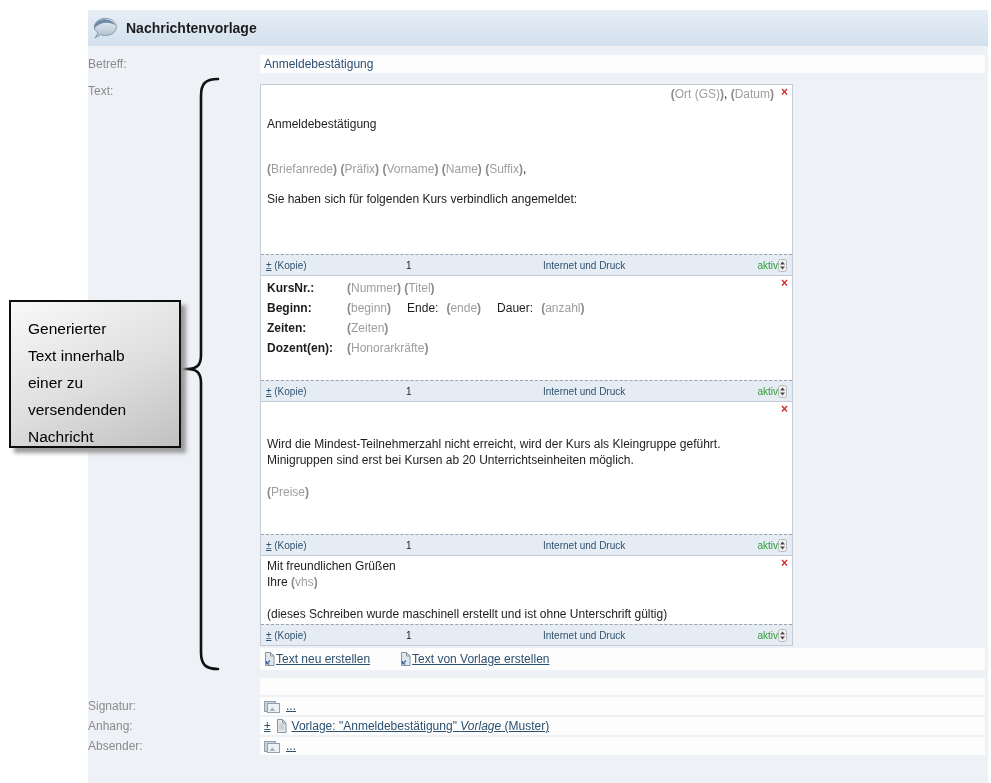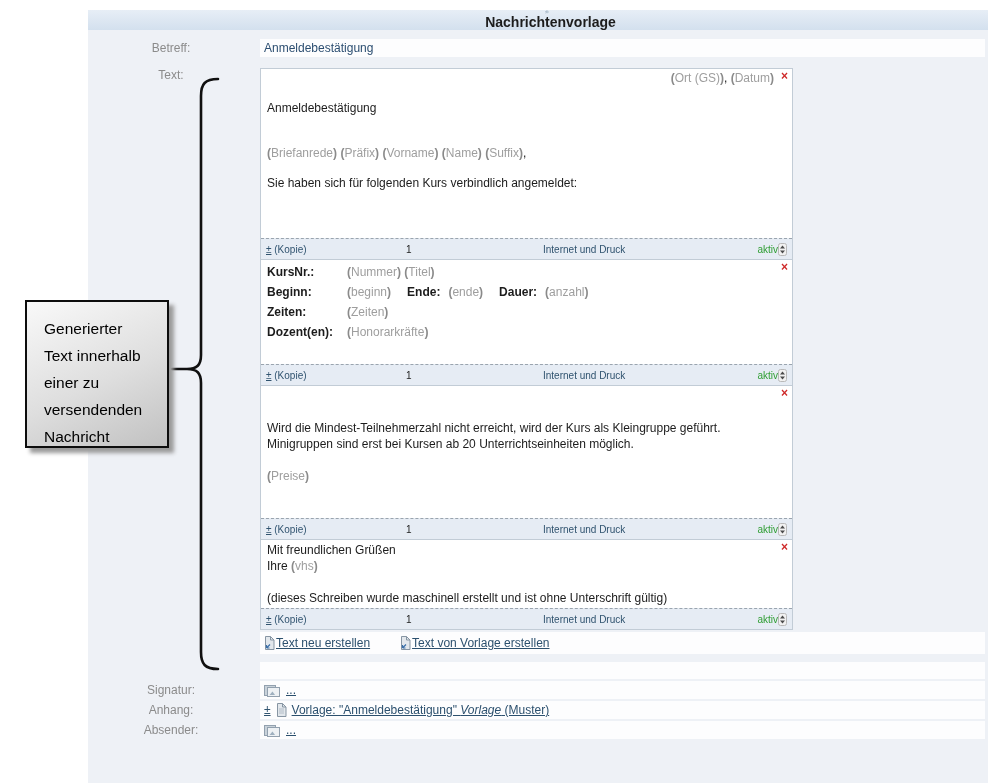--- a/index.html
+++ b/index.html
@@ -1,61 +1,61 @@
 <!DOCTYPE html>
 <html><head>
 <meta charset="utf-8">
 <style>
   html,body{margin:0;padding:0;}
   body{
     width:991px;height:783px;position:relative;overflow:hidden;
     background:#ffffff;font-family:"Liberation Sans",sans-serif;
   }
   .panel{position:absolute;left:88px;top:10px;width:900px;height:773px;background:#eef1f6;}
-  .hdr{height:20px;background:linear-gradient(#e7eef6,#d3e0ee);display:flex;align-items:center;padding-left:18px;flex-direction:column;}
+  .hdr{height:36px;background:linear-gradient(#e7eef6,#d3e0ee);display:flex;align-items:center;padding-left:3px;}
   .hdr-title{font-size:14px;font-weight:700;color:#1c1c1c;margin-left:7px;}
   .row{display:flex;}
-  .lblcol{flex:0 0 172px;text-align:center;color:#8b8b8b;font-size:12px;padding-right:6px;box-sizing:border-box;line-height:18px;}
+  .lblcol{flex:0 0 172px;text-align:left;color:#8b8b8b;font-size:12px;padding-right:6px;box-sizing:border-box;line-height:18px;}
   .betreff{margin-top:9px;}
   .wfield{flex:1;background:#fdfdfe;margin-right:3px;line-height:18px;font-size:12px;padding-left:4px;}
   .betreff .wfield{color:#2c4e71;}
   .textrow{margin-top:11px;}
   .textrow .lblcol{line-height:14px;}
   .blockscol{width:533px;flex:0 0 533px;}
   .tblock{position:relative;background:#ffffff;border:1px solid #c2ccd6;box-sizing:border-box;}
   .tblock + .tblock{margin-top:-1px;}
   .tb-content{padding:2px 6px;font-size:12px;color:#1c1c1c;border-radius:13px;}
   .line{white-space:nowrap;overflow:hidden;}
   .lh15 .line{line-height:15px;min-height:15px;}
   .lh20 .line{line-height:20px;min-height:20px;}
   .lh16 .line{line-height:16px;min-height:16px;}
   .line.right{text-align:right;padding-right:12px;}
   .ph{color:#9e9e9e;}
   .ph b{color:#8a8a8a;font-weight:700;}
   .lbl{display:inline-block;width:80px;font-weight:700;}
-  .bx{font-weight:700;margin:0 8px 0 16px;}
+  .bx{font-weight:400;margin:0 8px 0 16px;}
   .closex{position:absolute;top:1px;right:4px;color:#cf2b2b;font-weight:700;font-size:12px;line-height:13px;cursor:pointer;z-index:2;}
   .tb-footer{border-top:1px dashed #9aa4ae;background:#e6ecf4;height:20px;display:flex;align-items:center;padding:0 5px;font-size:10px;color:#30536f;}
   .f-kopie{flex:0 0 140px;}
   .pm{text-decoration:underline;cursor:pointer;color:#30536f;}
   .f-count{flex:0 0 137px;color:#222222;}
   .f-medium{flex:1;cursor:pointer;}
   .f-status{display:flex;align-items:center;}
   .aktiv{color:#2f9e33;cursor:pointer;}
   .updown{display:inline-flex;cursor:pointer;}
   .actions{margin-top:2px;}
   .actions .wfield{display:flex;align-items:center;height:22px;line-height:22px;}
   a.link{color:#2c506e;text-decoration:underline;cursor:pointer;}
   .action-item{display:inline-flex;align-items:center;gap:1px;margin-right:30px;font-size:12px;}
   .emptyrow{margin-top:8px;}
   .emptyrow .wfield{height:17px;}
   .frow{margin-top:2px;}
   .frow .wfield{height:18px;display:flex;align-items:center;gap:5px;}
   .ital{font-style:italic;}
-  .annot-box{position:absolute;left:25px;top:300px;width:144px;height:148px;box-sizing:border-box;
+  .annot-box{position:absolute;left:9px;top:300px;width:172px;height:148px;box-sizing:border-box;
     background:linear-gradient(155deg,#f9f9f9,#dedede 55%,#c1c1c1);
     border:2px solid #0d0d0d;box-shadow:5px 5px 4px #9b9b9b;z-index:6;padding:13px 0 16px 17px;}
   .annot-line{font-size:15.5px;line-height:27px;color:#000000;}
   .brace{position:absolute;left:170px;top:76px;z-index:5;}
 </style>
 </head>
 <body>
 
 <div class="panel">
 

